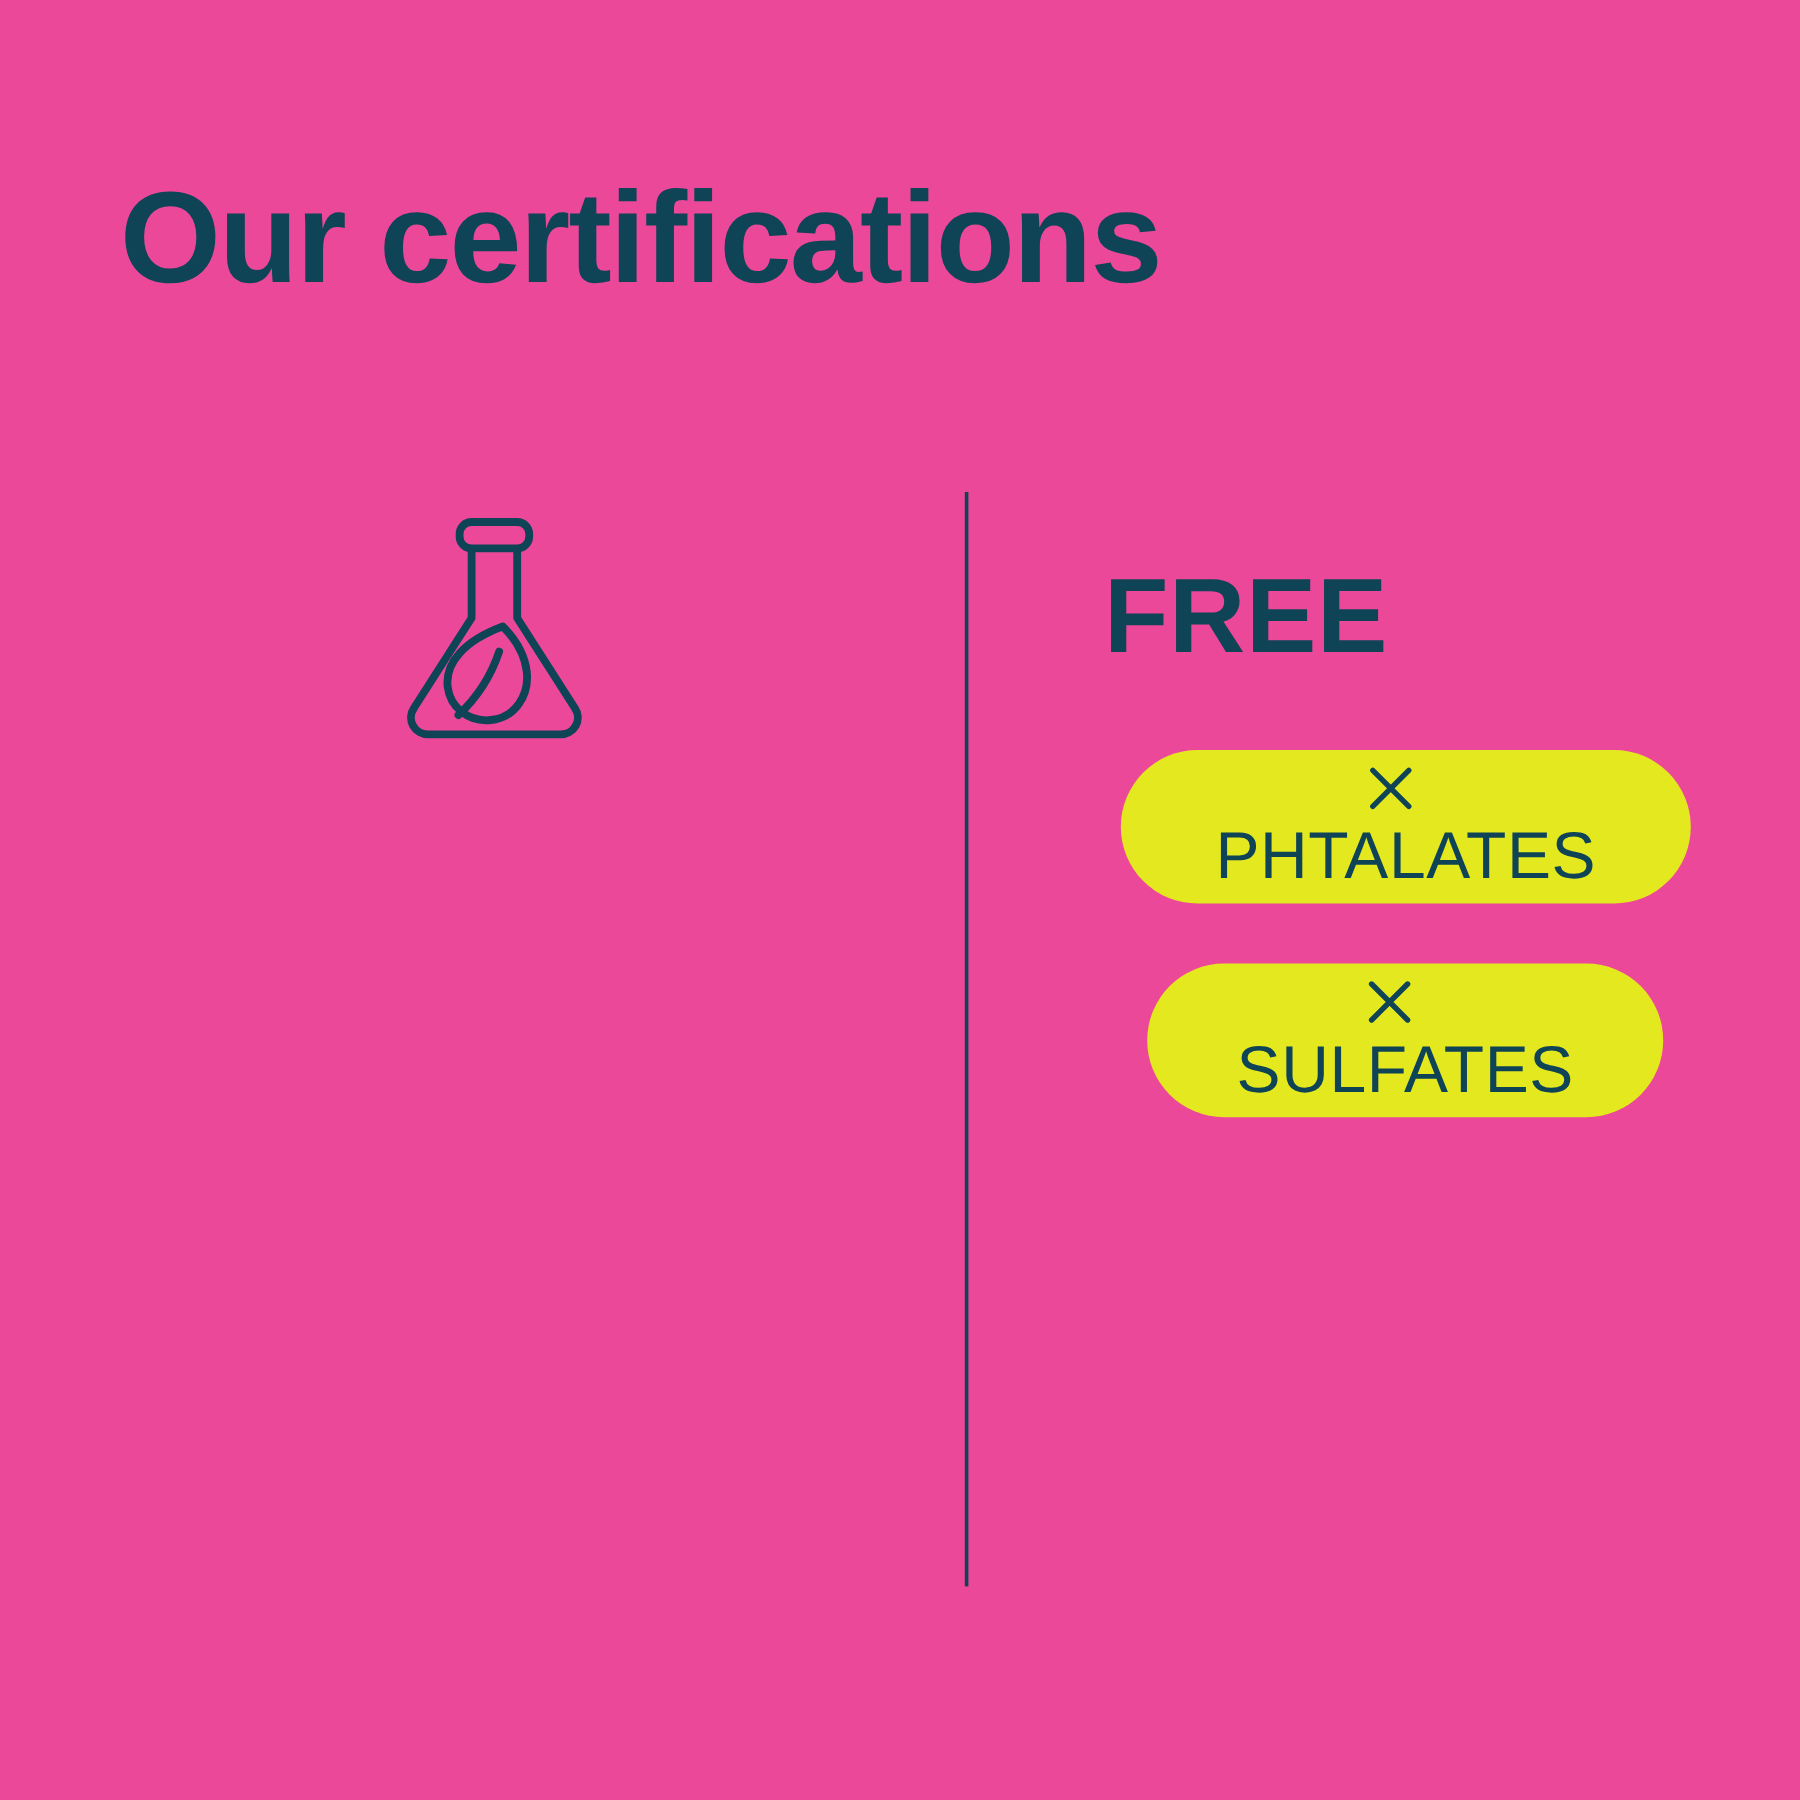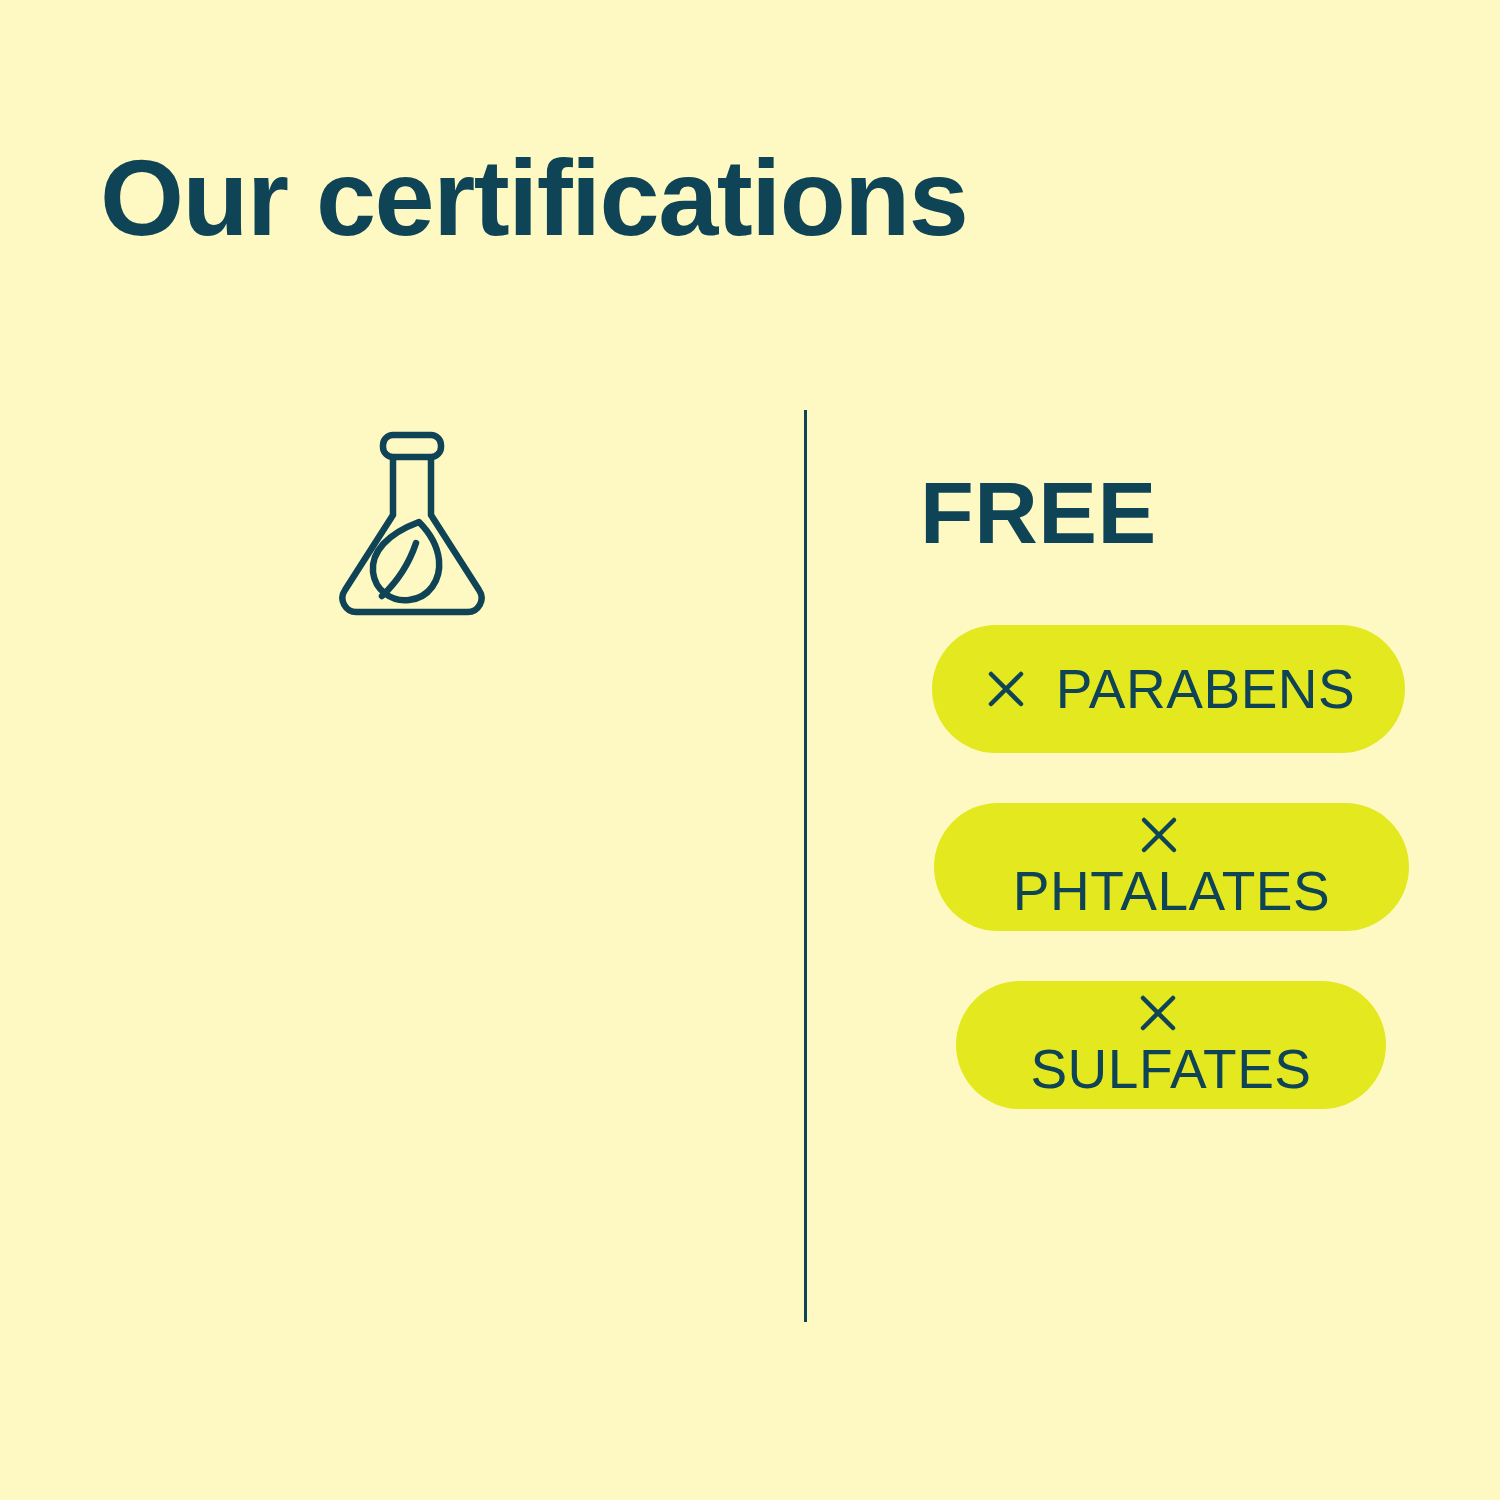--- a/index.html
+++ b/index.html
@@ -10,21 +10,21 @@
   body {
     width: 1500px;
     height: 1500px;
     font-family: "Liberation Sans", sans-serif;
     overflow: hidden;
   }
   #canvas {
     position: relative;
     width: 1500px;
     height: 1500px;
-    background: #fef9c3;
+    background: #ec4899;
     overflow: hidden;
   }
 
   
   #page-title {
     position: absolute;
     left: 100px;
     top: 72px;
     font-size: 108px;
     line-height: 1.0;
@@ -150,26 +150,20 @@
   </div>
 
   <div id="right-column">
 
     <div id="free-of-heading">
       <span class="line">FREE</span>
     </div>
 
     <div id="pill-list">
 
-      <div class="pill" id="pill-0">
-        <svg class="x-icon" width="48" height="48" viewBox="0 0 48 48" fill="none" stroke="#0e4456" stroke-width="4.5" stroke-linecap="round">
-          <path d="M9 9 L39 39 M39 9 L9 39"></path>
-        </svg>
-        <span class="pill-label">PARABENS</span>
-      </div>
 
       <div class="pill" id="pill-1">
         <svg class="x-icon" width="48" height="48" viewBox="0 0 48 48" fill="none" stroke="#0e4456" stroke-width="4.5" stroke-linecap="round">
           <path d="M9 9 L39 39 M39 9 L9 39"></path>
         </svg>
         <span class="pill-label">PHTALATES</span>
       </div>
 
       <div class="pill" id="pill-2">
         <svg class="x-icon" width="48" height="48" viewBox="0 0 48 48" fill="none" stroke="#0e4456" stroke-width="4.5" stroke-linecap="round">

